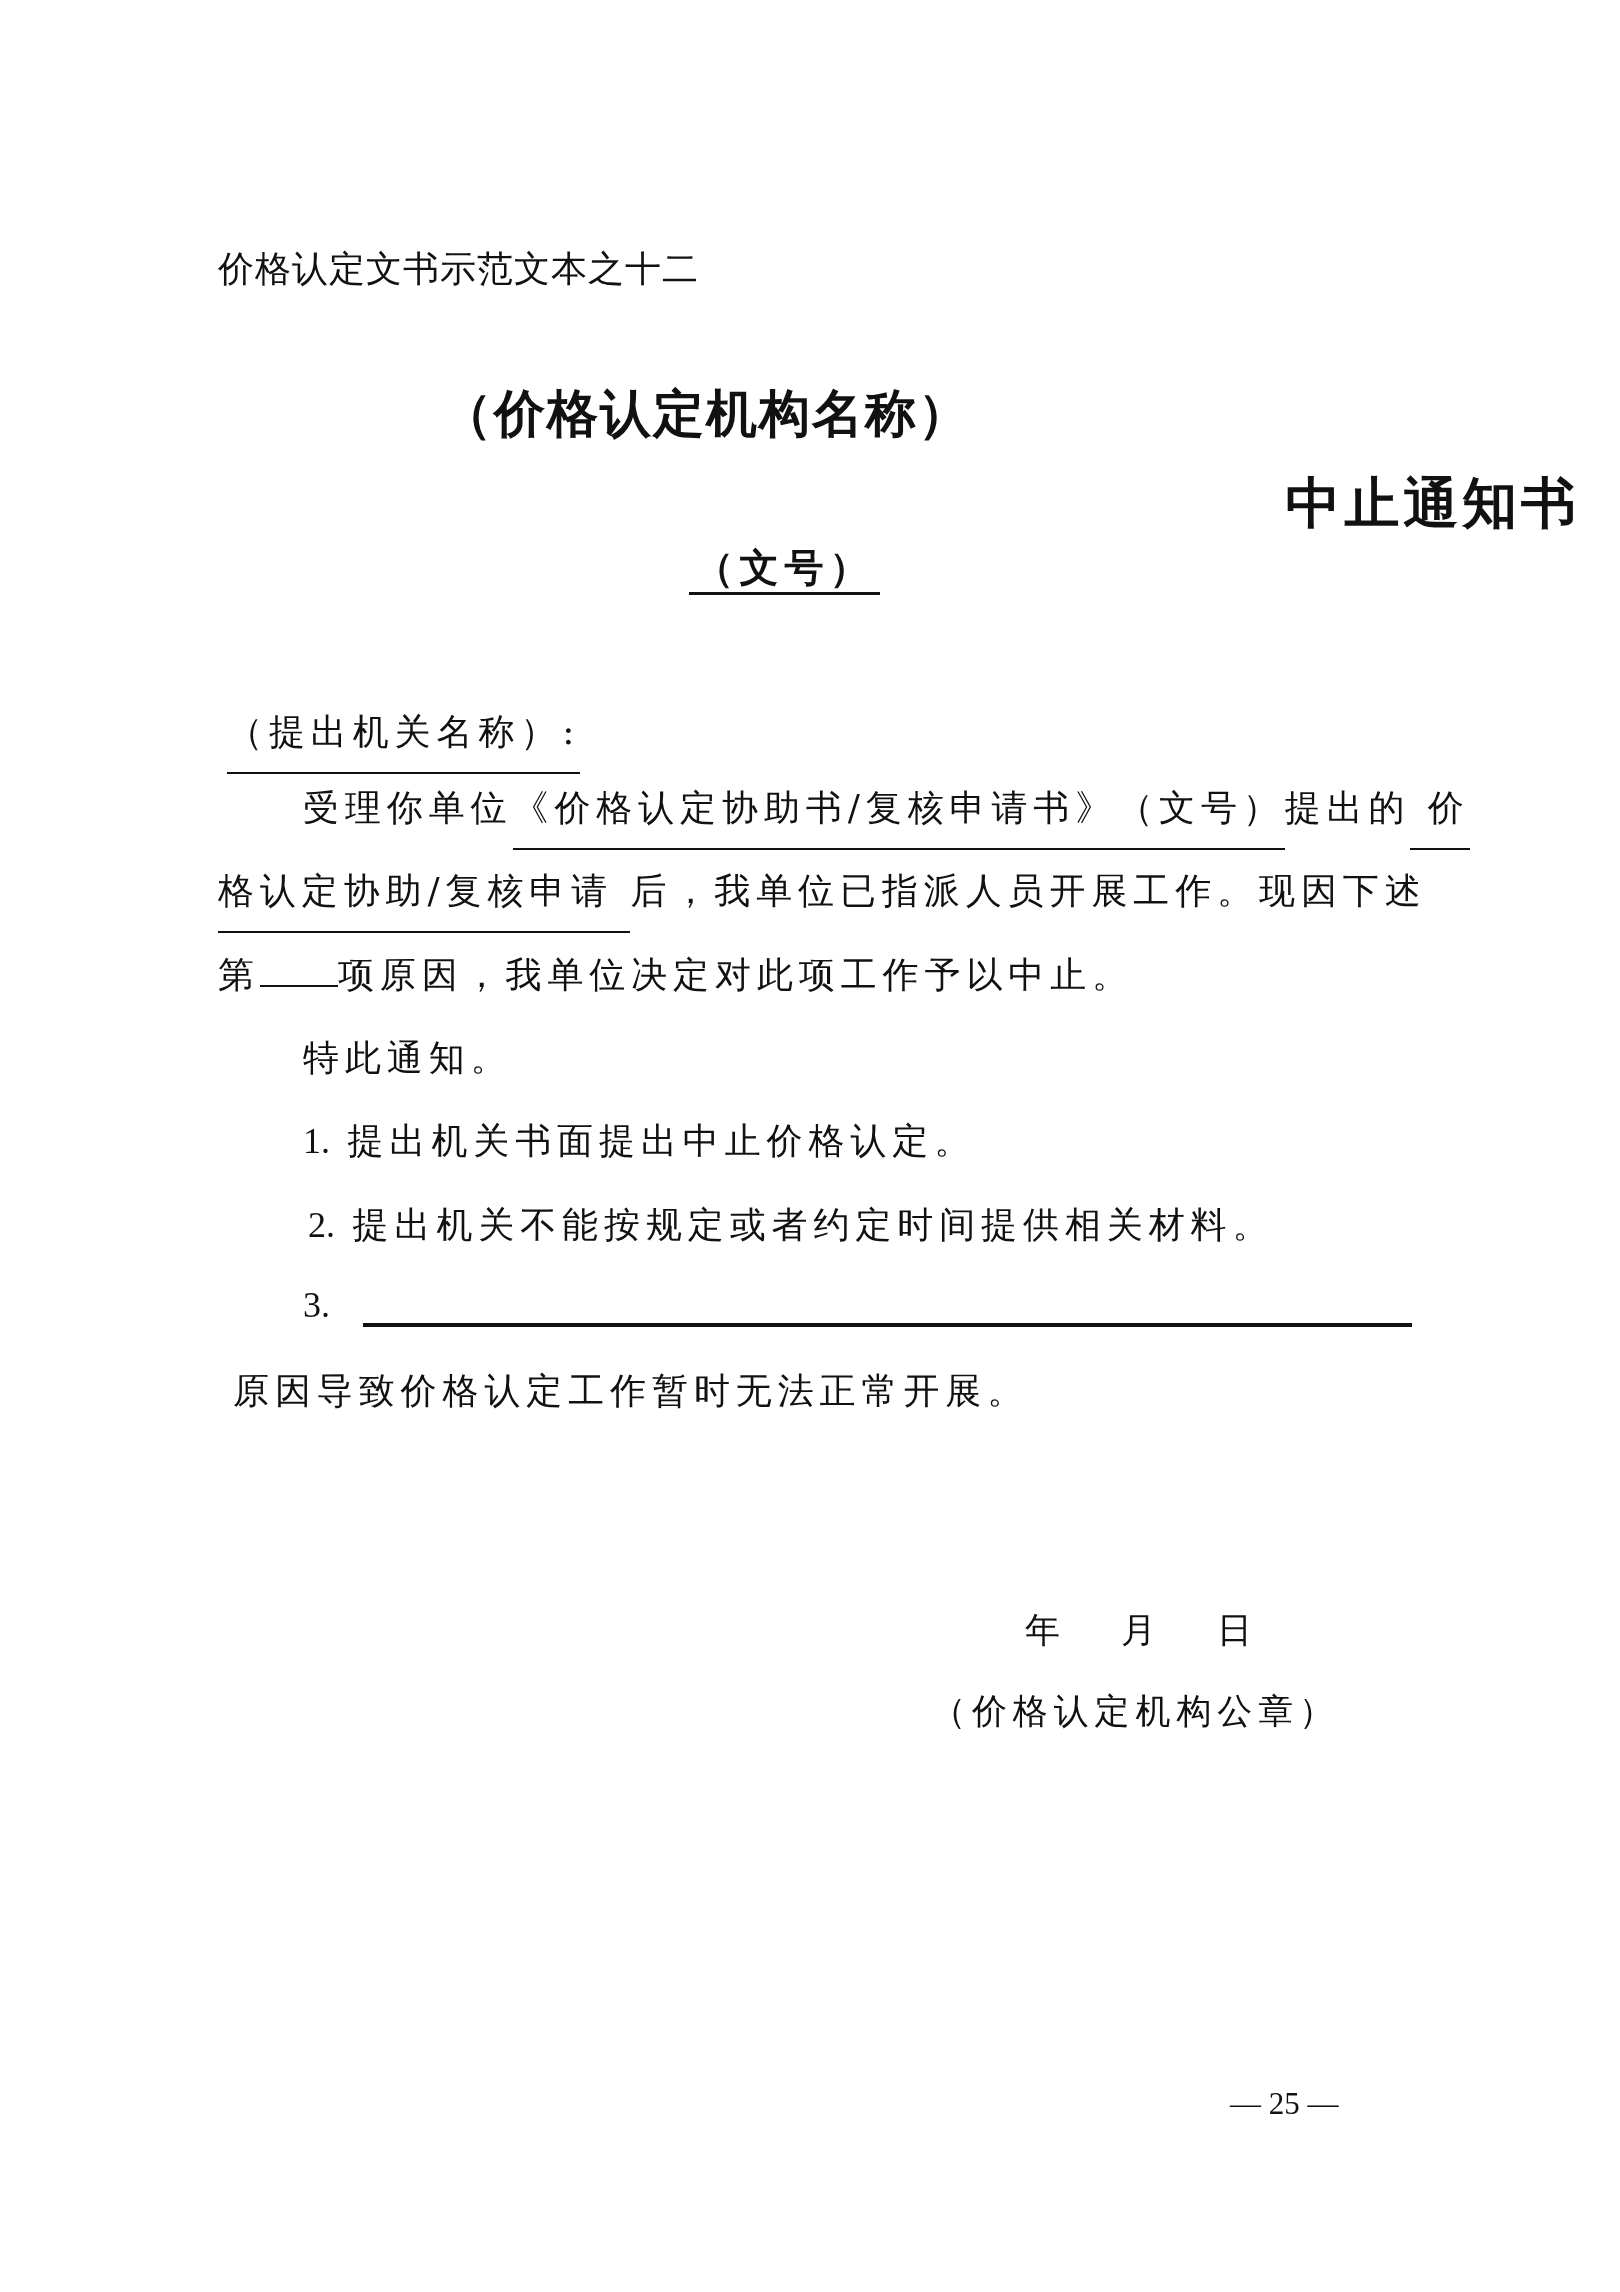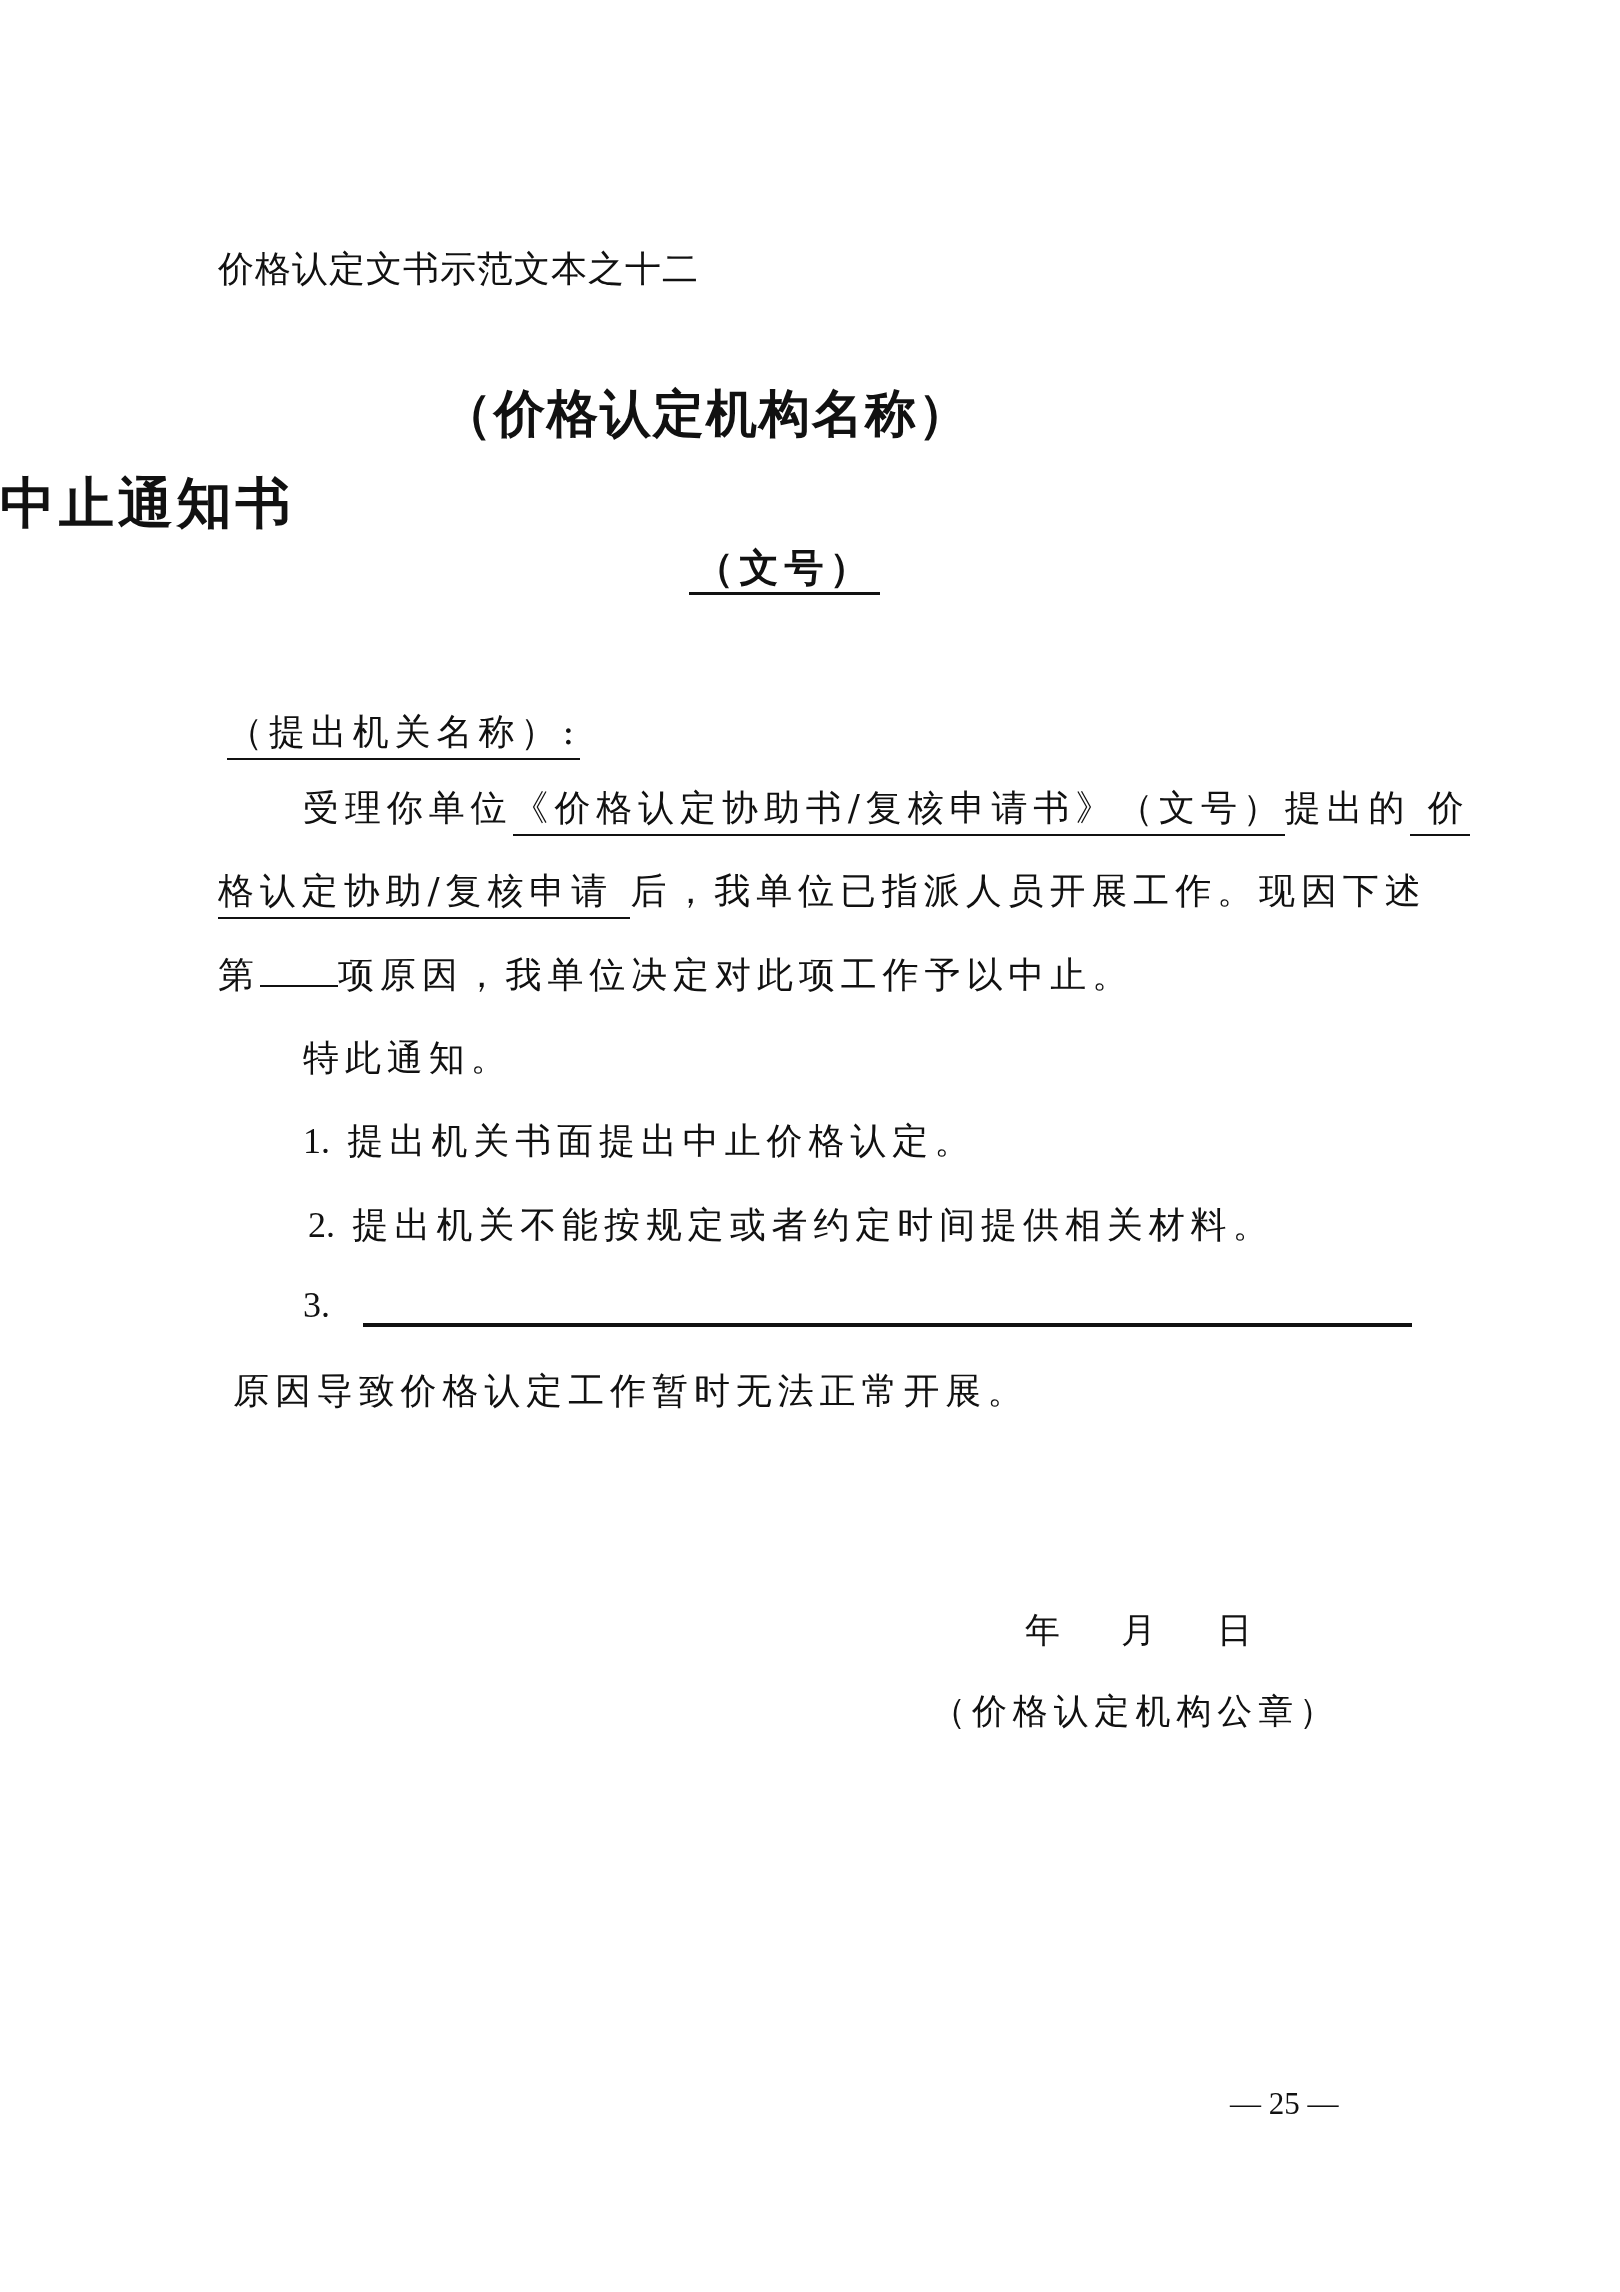--- a/index.html
+++ b/index.html
@@ -2,25 +2,25 @@
 <html><head>
 <meta charset="utf-8">
 <style>
   html, body { margin: 0; padding: 0; background: #ffffff; }
   body { width: 1620px; height: 2293px; position: relative; overflow: hidden; color: #111; }
   .abs { position: absolute; white-space: nowrap; }
   .serif { font-family: "DejaVu Serif", "Liberation Serif", serif; }
   .sans { font-family: "DejaVu Sans", "Liberation Sans", sans-serif; }
   .header { left: 218px; top: 245px; font-size: 36px; letter-spacing: 1px; }
   .title1 { left: 0; width: 1412px; text-align: center; top: 380px; font-size: 51px; font-weight: bold; letter-spacing: 2px; }
-  .title2 { left: 0; width: 1580px; text-align: left; top: 467px; font-size: 55px; font-weight: bold; letter-spacing: 3.9px; }
+  .title2 { left: 0; width: 1580px; text-align: right; top: 467px; font-size: 55px; font-weight: bold; letter-spacing: 3.9px; }
   .docno { left: 0; width: 1569px; text-align: center; top: 541px; font-size: 39px; font-weight: bold; letter-spacing: 5.9px; }
   .docno span { border-bottom: 3.9px solid #111; padding: 0 5.9px 2px 5.9px; }
   .body-text { font-size: 36px; letter-spacing: 5.9px; }
-  .u { border-bottom: 2.9px solid #111; padding-bottom: 6px; }
+  .u { border-bottom: 2.9px solid #111; padding-bottom: 20px; }
   .recipient { left: 227px; top: 708px; }
   .line1 { left: 303px; top: 784px; }
   .line2 { left: 218px; top: 867px; }
   .line3 { left: 218px; top: 951px; }
   .blank { display: inline-block; width: 78px; border-bottom: 2.9px solid #111; height: 29px; vertical-align: baseline; }
   .notice { left: 303px; top: 1034px; }
   .item1 { left: 303px; top: 1117px; }
   .item2 { left: 296px; top: 1201px; margin-left: 12px; }
   .item3 { left: 303px; top: 1284px; }
   .item3-line { position: absolute; left: 363px; top: 1323px; width: 1049px; height: 3.9px; background: #111; }

